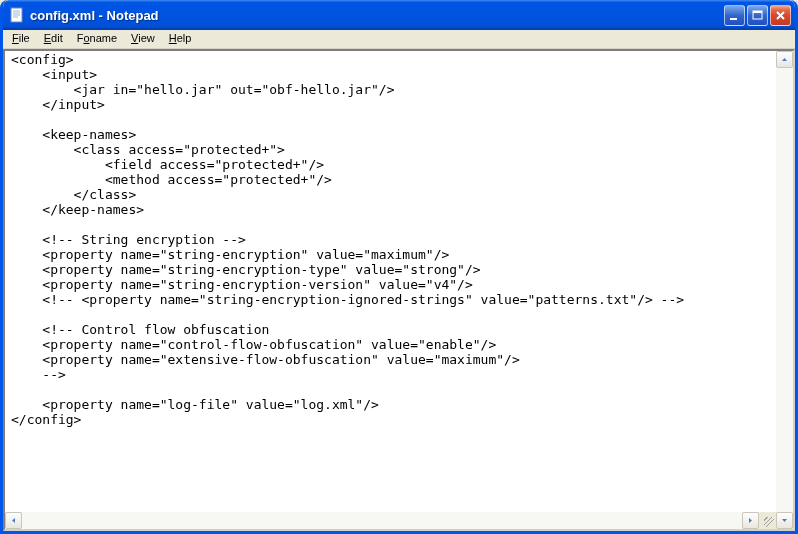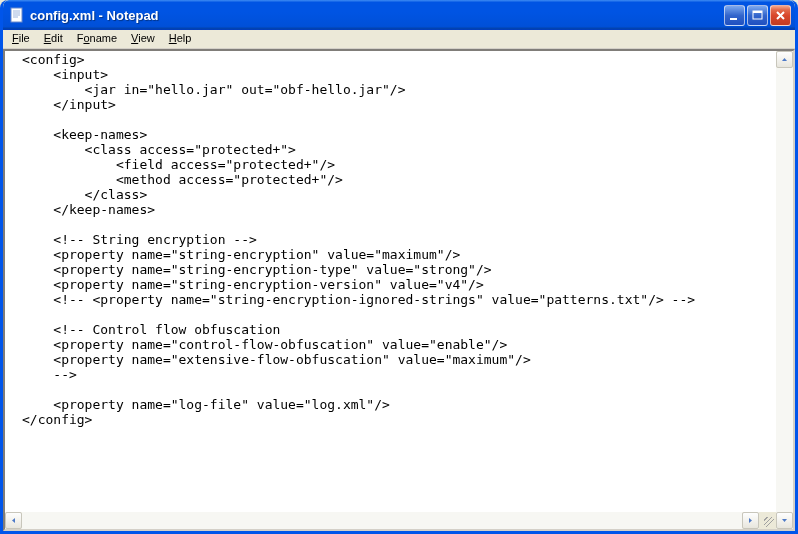--- a/index.html
+++ b/index.html
@@ -89,21 +89,21 @@
     border: 2px inset #d4d0c8;
     margin: 0;
     display: flex;
     overflow: hidden;
   }
   .text-area {
     flex: 1;
     font-family: "Lucida Console", Monaco, monospace;
     font-size: 13px;
     line-height: 15px;
-    padding: 1px 17px;
+    padding: 1px 6px;
     white-space: pre;
     overflow: hidden;
     color: black;
     background: white;
   }
   .vscroll {
     width: 17px;
     background: #f1efe8;
     display: flex;
     flex-direction: column;

